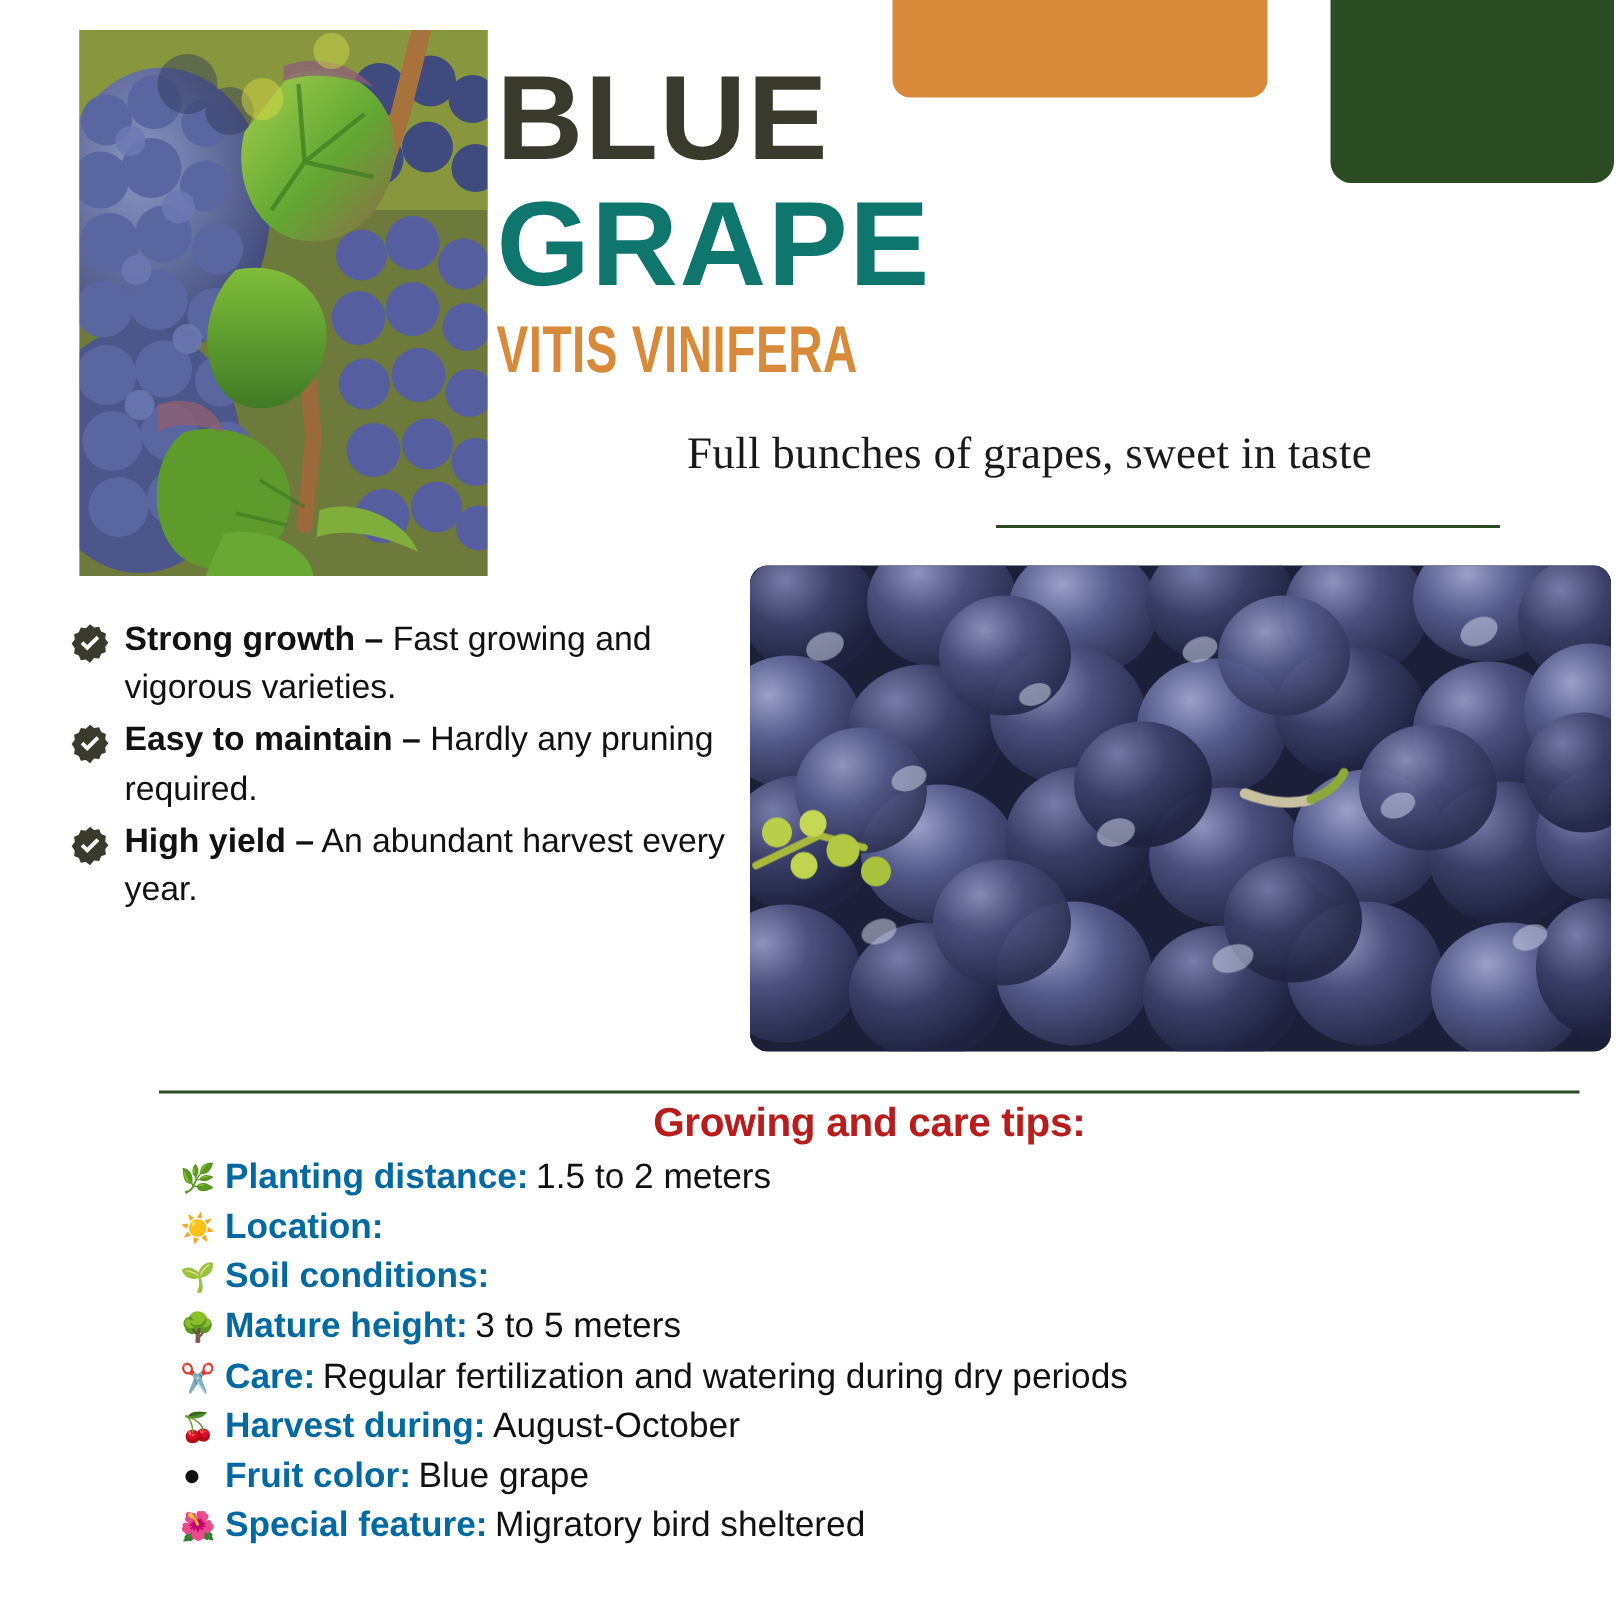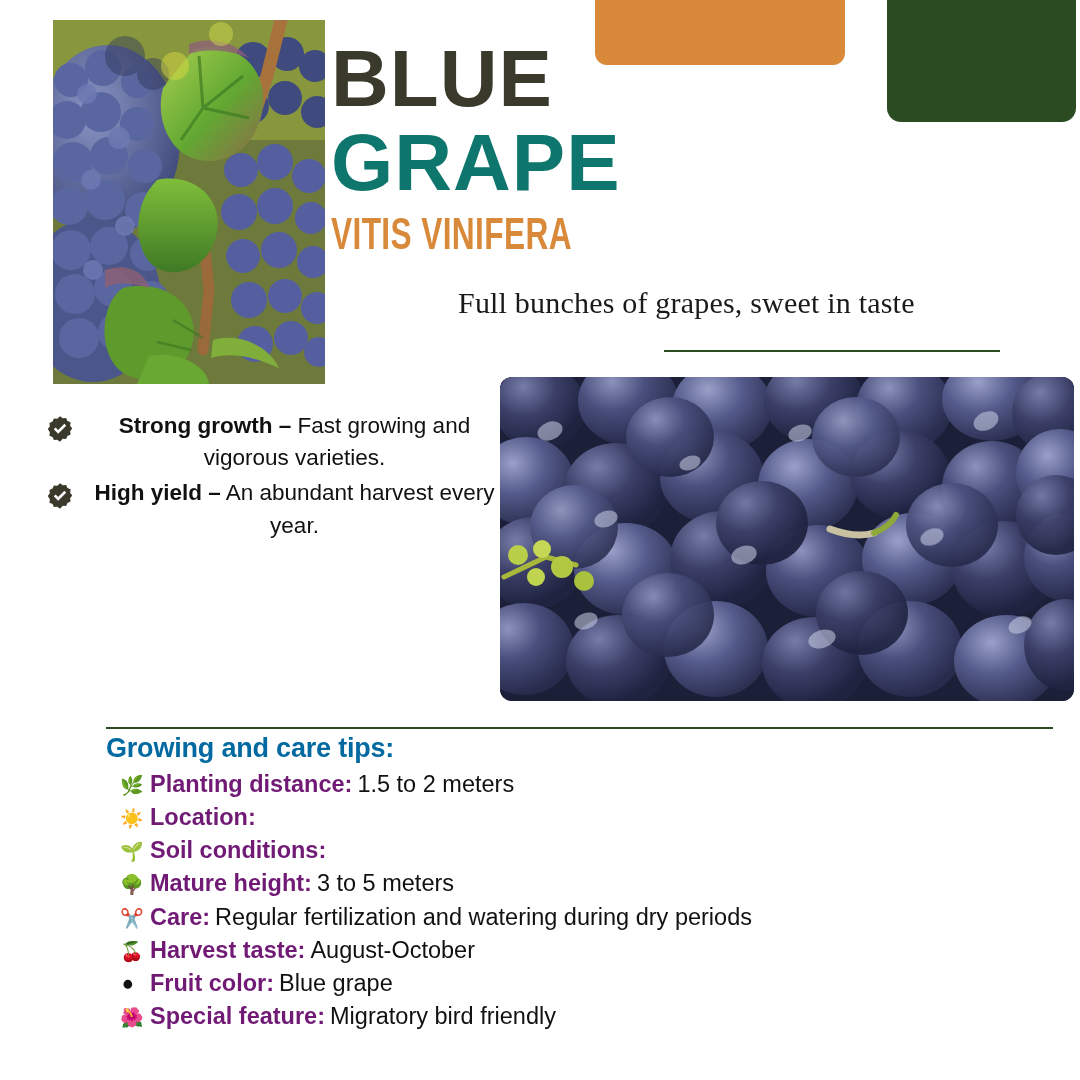--- a/index.html
+++ b/index.html
@@ -68,53 +68,52 @@
     display:flex;align-items:flex-start;
     margin-bottom:3px;
   }
   .badge{
     flex:0 0 auto;width:28px;height:28px;margin-top:5px;margin-right:9px;
   }
   .badge svg{display:block;width:28px;height:28px;}
   .feature-text{
     font-size:22.5px;line-height:1.43;color:#111111;
     font-weight:400;
-    text-align:center;
   }
   .feature-text b{font-weight:700;}
 
   
   .grapes-photo{
     position:absolute;left:472px;top:377px;width:574px;height:324px;
     border-radius:12px;overflow:hidden;background:#2a2f52;
   }
   .grapes-photo svg{display:block;width:100%;height:100%;}
 
   
   .tips-rule{
     position:absolute;left:78px;top:727px;width:947px;height:2px;
   }
   .tips-title{
     position:absolute;left:78px;top:733px;width:947px;
-    text-align:left;font-size:27px;font-weight:800;color:#0369a1;
+    text-align:center;font-size:27px;font-weight:800;color:#b91c1c;
     letter-spacing:-0.2px;
   }
   .tips-list{
     position:absolute;left:92px;top:768px;width:960px;
   }
   .tip-row{
     display:flex;align-items:baseline;
     font-size:23.5px;line-height:1.41;color:#111;
   }
   .tip-icon{
     flex:0 0 auto;width:25px;margin-right:5px;
     font-family:"DejaVu Sans", sans-serif;font-size:19px;
     text-align:left;line-height:1.41;
   }
-  .tip-label{font-weight:700;margin-right:5px;color:#701a75;}
+  .tip-label{font-weight:700;margin-right:5px;color:#0369a1;}
   .tip-value{font-weight:400;}
 </style>
 </head>
 <body>
 
 <div class="page">
 
   <div class="shape-orange" style="background: rgb(217, 137, 58);"></div>
   <div class="shape-green" style="background: rgb(43, 76, 35);"></div>
 
@@ -236,20 +235,29 @@
 
   <div class="features">
       <div class="feature-row">
         <span class="badge">
           <svg viewBox="0 0 32 32" aria-hidden="true">
             <path fill="#3a3a2c" d="M16 1.4l3.1 2.4 3.9-.5 1.5 3.6 3.6 1.5-.5 3.9 2.4 3.1-2.4 3.1.5 3.9-3.6 1.5-1.5 3.6-3.9-.5L16 30.6l-3.1-2.4-3.9.5-1.5-3.6-3.6-1.5.5-3.9L2 16l2.4-3.1-.5-3.9 3.6-1.5 1.5-3.6 3.9.5z"></path>
             <path fill="#ffffff" d="M13.9 21.4l-5-5 2.1-2.1 2.9 2.9 7.1-7.1 2.1 2.1z"></path>
           </svg>
         </span>
         <div class="feature-text"><b>Strong growth –</b><span> Fast growing and vigorous varieties.</span></div>
+      </div>
+      <div class="feature-row">
+        <span class="badge">
+          <svg viewBox="0 0 32 32" aria-hidden="true">
+            <path fill="#3a3a2c" d="M16 1.4l3.1 2.4 3.9-.5 1.5 3.6 3.6 1.5-.5 3.9 2.4 3.1-2.4 3.1.5 3.9-3.6 1.5-1.5 3.6-3.9-.5L16 30.6l-3.1-2.4-3.9.5-1.5-3.6-3.6-1.5.5-3.9L2 16l2.4-3.1-.5-3.9 3.6-1.5 1.5-3.6 3.9.5z"></path>
+            <path fill="#ffffff" d="M13.9 21.4l-5-5 2.1-2.1 2.9 2.9 7.1-7.1 2.1 2.1z"></path>
+          </svg>
+        </span>
+        <div class="feature-text"><b>Easy to maintain –</b><span> Hardly any pruning required.</span></div>
       </div>
       <div class="feature-row">
         <span class="badge">
           <svg viewBox="0 0 32 32" aria-hidden="true">
             <path fill="#3a3a2c" d="M16 1.4l3.1 2.4 3.9-.5 1.5 3.6 3.6 1.5-.5 3.9 2.4 3.1-2.4 3.1.5 3.9-3.6 1.5-1.5 3.6-3.9-.5L16 30.6l-3.1-2.4-3.9.5-1.5-3.6-3.6-1.5.5-3.9L2 16l2.4-3.1-.5-3.9 3.6-1.5 1.5-3.6 3.9.5z"></path>
             <path fill="#ffffff" d="M13.9 21.4l-5-5 2.1-2.1 2.9 2.9 7.1-7.1 2.1 2.1z"></path>
           </svg>
         </span>
         <div class="feature-text"><b>High yield –</b><span> An abundant harvest every year.</span></div>
       </div>
@@ -368,28 +376,28 @@
         <span class="tip-label">Mature height:</span>
         <span class="tip-value">3 to 5 meters</span>
       </div>
       <div class="tip-row">
         <span class="tip-icon">✂️</span>
         <span class="tip-label">Care:</span>
         <span class="tip-value">Regular fertilization and watering during dry periods</span>
       </div>
       <div class="tip-row">
         <span class="tip-icon">🍒</span>
-        <span class="tip-label">Harvest taste:</span>
+        <span class="tip-label">Harvest during:</span>
         <span class="tip-value">August-October</span>
       </div>
       <div class="tip-row">
         <span class="tip-icon">⚫</span>
         <span class="tip-label">Fruit color:</span>
         <span class="tip-value">Blue grape</span>
       </div>
       <div class="tip-row">
         <span class="tip-icon">🌺</span>
         <span class="tip-label">Special feature:</span>
-        <span class="tip-value">Migratory bird friendly</span>
+        <span class="tip-value">Migratory bird sheltered</span>
       </div>
     </div>
 
 </div>
 
 </body></html>

